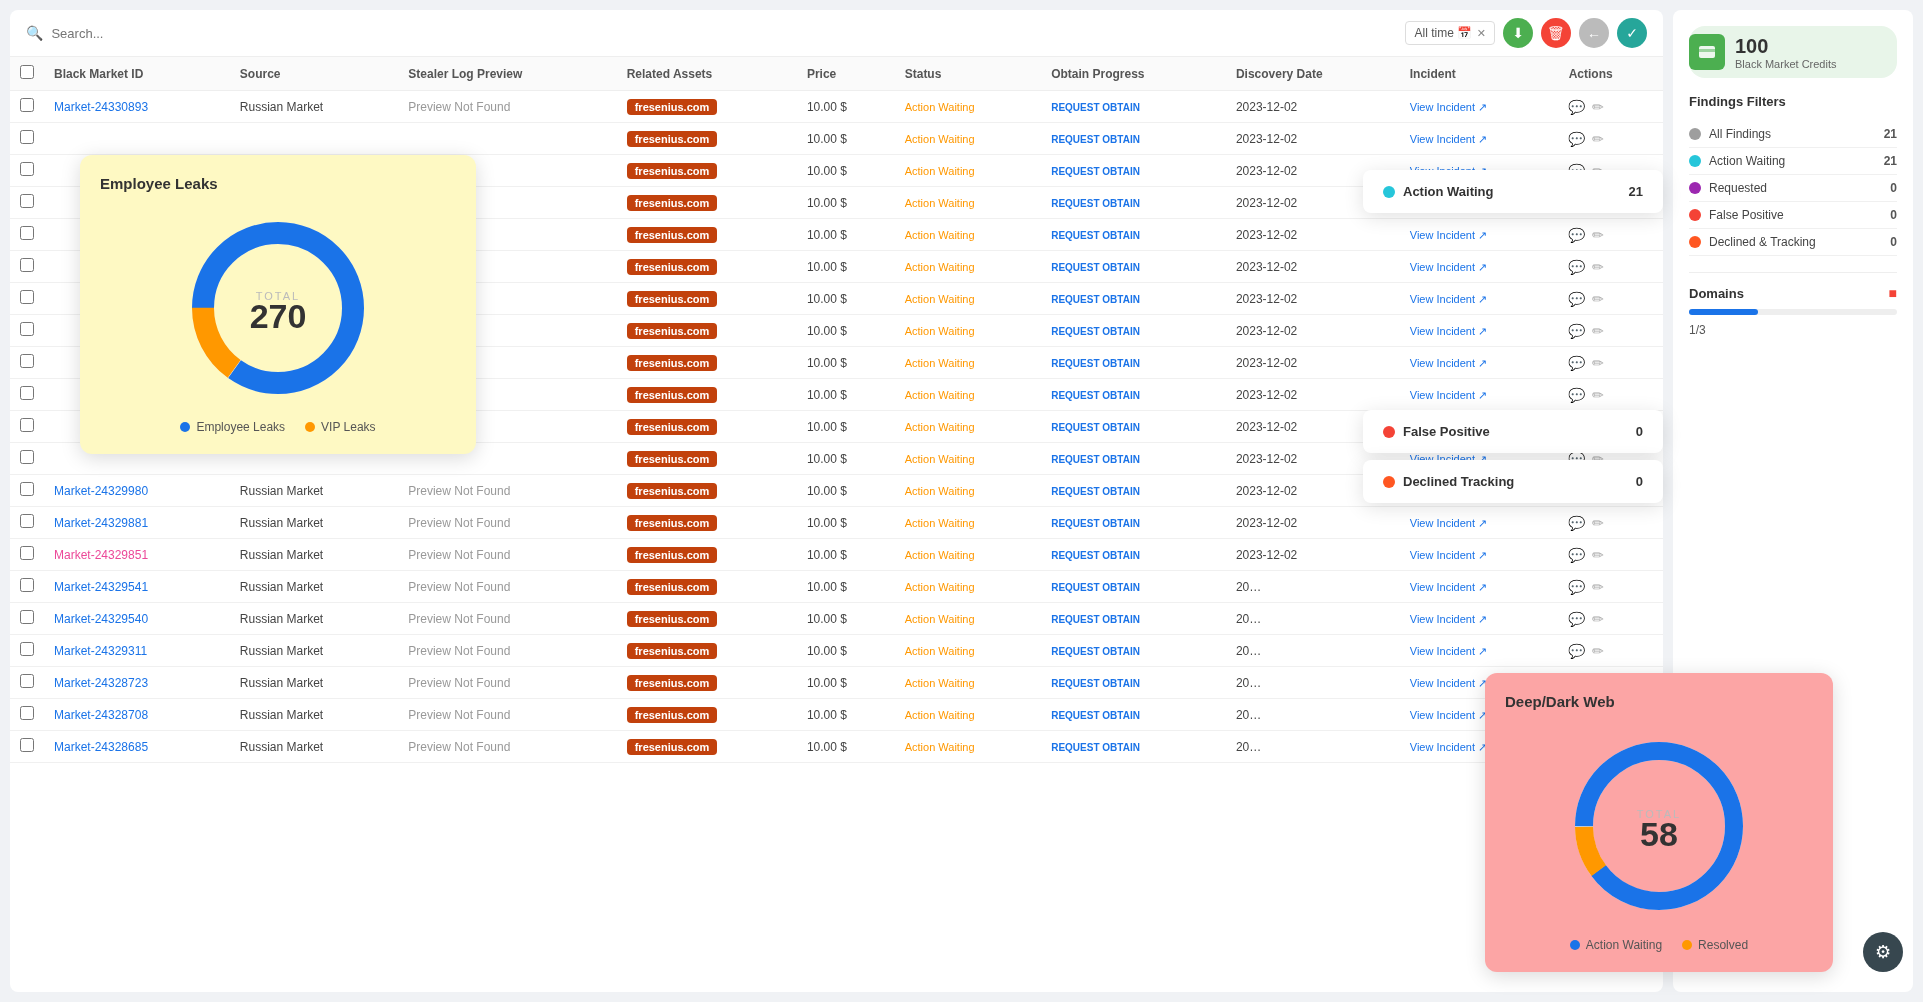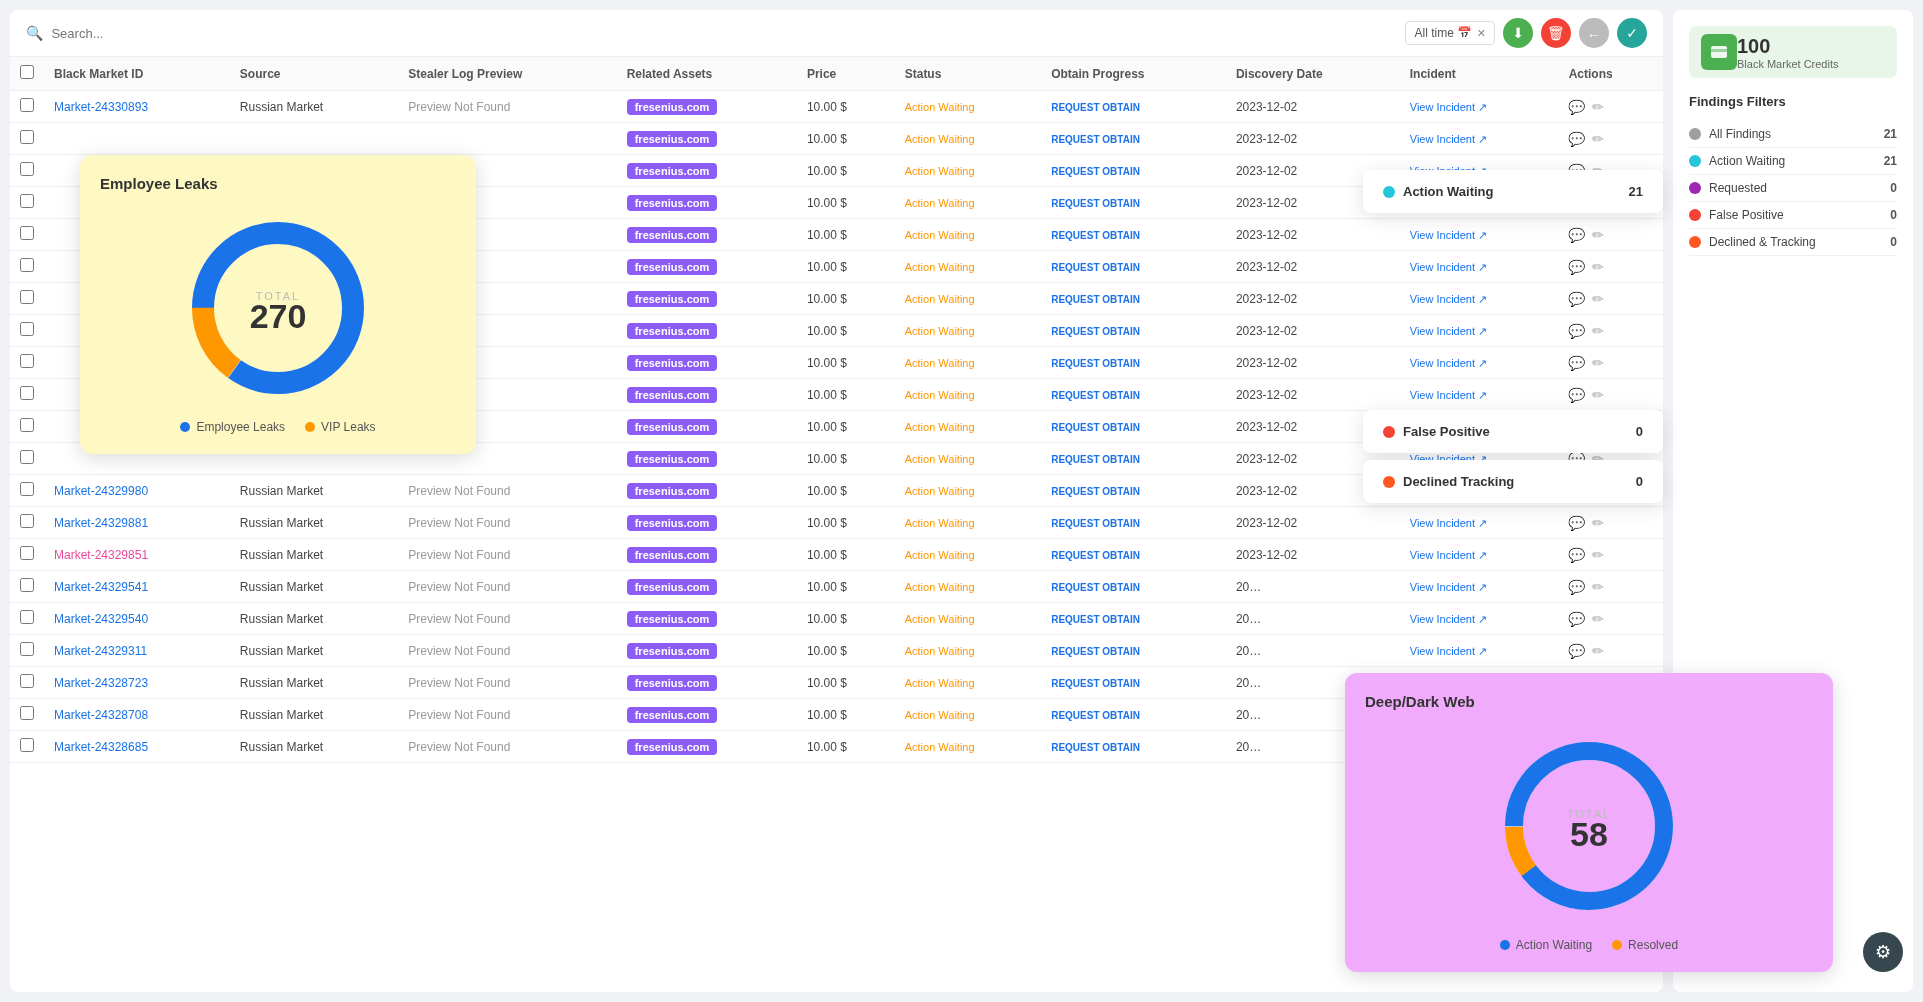--- a/index.html
+++ b/index.html
@@ -29,40 +29,40 @@
     
     .table-wrapper { flex: 1; overflow-y: auto; }
     table { width: 100%; border-collapse: collapse; }
     thead th { padding: 8px 10px; text-align: left; font-size: 12px; font-weight: 600; color: #555; border-bottom: 1px solid #eee; background: #fafafa; white-space: nowrap; }
     thead th:first-child { width: 30px; }
     tbody tr { border-bottom: 1px solid #f0f0f0; }
     tbody td { padding: 7px 10px; font-size: 12px; color: #444; white-space: nowrap; }
     .checkbox { width: 14px; height: 14px; cursor: pointer; }
 
     
-    .asset-badge { background: #8b5cf6; color: #fff; padding: 2px 8px; border-radius: 4px; font-size: 11px; font-weight: 600; }
+    .asset-badge { background: #c2410c; color: #fff; padding: 2px 8px; border-radius: 4px; font-size: 11px; font-weight: 600; }
 
     
     .status-action { color: #ff9800; font-size: 11px; font-weight: 500; }
 
     
     .request-btn { font-size: 10px; color: #1a73e8; font-weight: 600; cursor: pointer; }
 
     
     .view-incident { color: #1a73e8; font-size: 11px; cursor: pointer; }
 
     
     .action-icons { display: flex; gap: 6px; }
     .action-icon { font-size: 14px; color: #aaa; cursor: pointer; }
 
     
     .right-panel { width: 240px; background: #fff; border-radius: 8px; margin: 10px 10px 10px 0; display: flex; flex-direction: column; padding: 16px; overflow-y: auto; }
 
     
-    .credits-badge { display: flex; align-items: center; background: #e8f5e9; border-radius: 7px; padding: 8px 12px; margin-bottom: 16px; }
+    .credits-badge { display: flex; align-items: center; gap: 10px; background: #e8f5e9; border-radius: 16px; padding: 8px 0; margin-bottom: 16px; }
     .credits-icon { width: 36px; height: 36px; background: #4caf50; border-radius: 6px; display: flex; align-items: center; justify-content: center; color: #fff; font-weight: 700; font-size: 14px; }
     .credits-text .credits-num { font-size: 20px; font-weight: 700; color: #333; }
     .credits-text .credits-label { font-size: 11px; color: #666; }
 
     
     .section-title { font-size: 13px; font-weight: 700; color: #333; margin-bottom: 12px; }
     .filter-item { display: flex; align-items: center; justify-content: space-between; padding: 6px 0; border-bottom: 1px solid #f0f0f0; }
     .filter-item-left { display: flex; align-items: center; gap: 8px; }
     .filter-dot { width: 12px; height: 12px; border-radius: 50%; }
     .filter-label { font-size: 12px; color: #444; }
@@ -71,21 +71,21 @@
     
     .domains-section { margin-top: 16px; padding-top: 12px; border-top: 1px solid #eee; }
     .domains-header { display: flex; justify-content: space-between; align-items: center; margin-bottom: 8px; }
     .domains-close { color: #f44336; font-size: 14px; cursor: pointer; }
     .domains-progress-bar { height: 6px; background: #eee; border-radius: 3px; margin-bottom: 8px; }
     .domains-progress-fill { height: 100%; background: #1a73e8; border-radius: 3px; }
     .domains-pagination { font-size: 12px; color: #555; margin-bottom: 8px; }
 
     
     .overlay-employee-leaks { position: absolute; top: 155px; left: 80px; width: 396px; background: #fef9c3; border-radius: 12px; box-shadow: 0 4px 20px rgba(0,0,0,0.15); padding: 20px; z-index: 10; }
-    .overlay-deep-dark { position: absolute; bottom: 30px; right: 90px; width: 488px; background: #f0abfc; border-radius: 12px; box-shadow: 0 4px 20px rgba(0,0,0,0.15); padding: 20px; z-index: 10; }
+    .overlay-deep-dark { position: absolute; bottom: 30px; right: 90px; width: 348px; background: #fca5a5; border-radius: 12px; box-shadow: 0 4px 20px rgba(0,0,0,0.15); padding: 20px; z-index: 10; }
     .overlay-title { font-size: 15px; font-weight: 700; color: #333; margin-bottom: 16px; }
 
     
     .donut-container { display: flex; flex-direction: column; align-items: center; }
     .donut-svg { width: 200px; height: 200px; }
     .donut-legend { display: flex; gap: 20px; margin-top: 12px; }
     .legend-item { display: flex; align-items: center; gap: 6px; font-size: 12px; color: #555; }
     .legend-dot { width: 10px; height: 10px; border-radius: 50%; }
     .legend-dot.blue { background: #1a73e8; }
     .legend-dot.orange { background: #ff9800; }
@@ -569,20 +569,30 @@
           <div class="filter-item">
       <div class="filter-item-left">
         <div class="filter-dot" style="background:#ff5722;width:12px;height:12px;border-radius:50%;"></div>
         <span class="filter-label">Declined &amp; Tracking</span>
       </div>
       <span class="filter-count">0</span>
     </div>
         </div>
     </div>
 
+    <div class="domains-section">
+      <div class="domains-header">
+        <span class="section-title" style="margin-bottom:0;">Domains</span>
+        <span class="domains-close">■</span>
+      </div>
+      <div class="domains-progress-bar">
+        <div class="domains-progress-fill" id="domains-fill" style="width: 33%;"></div>
+      </div>
+      <div class="domains-pagination">1/3</div>
+    </div>
   </div>
 </div>
 
 <div class="overlay-employee-leaks">
   <div class="overlay-title">Employee Leaks</div>
   <div class="donut-container">
     <svg class="donut-svg" viewBox="0 0 200 200">
 
       <circle cx="100" cy="100" r="75" fill="none" stroke="#eee" stroke-width="22"></circle>
 

